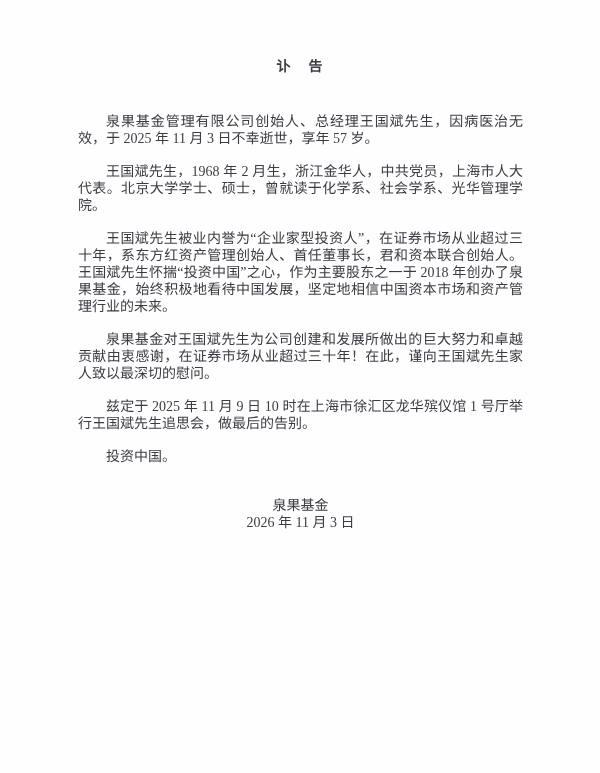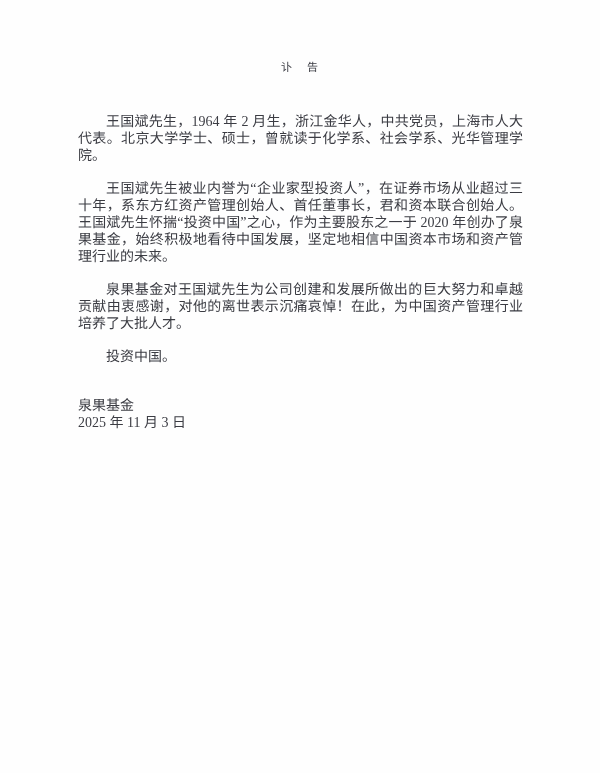--- a/index.html
+++ b/index.html
@@ -17,53 +17,55 @@
     overflow: hidden;
     box-sizing: border-box;
   }
   .page {
     box-sizing: border-box;
     width: 600px;
     padding: 57px 77px 0 78px;
   }
   .title {
     margin: 0 0 36px 0;
-    font-size: 11px;
-    font-weight: normal;
+    font-size: 14px;
+    font-weight: bold;
     line-height: 20px;
     text-align: center;
     letter-spacing: 2px;
   }
   .para {
     margin: 0 0 16px 0;
     font-size: 14px;
     line-height: 17px;
     text-indent: 2em;
     text-align: justify;
     text-justify: inter-ideograph;
     word-break: break-all;
   }
   .sign-block {
     margin-top: 32px;
-    text-align: left;
+    text-align: center;
   }
   .sign-line {
     margin: 0;
     font-size: 14px;
     line-height: 17px;
   }
 </style>
 </head>
 <body>
 
 <div class="screen" style="--page-bg: #fefefe; --text-color: #3b3c43;">
   <div class="page">
     <h1 class="title">讣　告</h1>
-    <p class="para">王国斌先生，1964 年 2 月生，浙江金华人，中共党员，上海市人大代表。北京大学学士、硕士，曾就读于化学系、社会学系、光华管理学院。</p>
-    <p class="para">王国斌先生被业内誉为“企业家型投资人”，在证券市场从业超过三十年，系东方红资产管理创始人、首任董事长，君和资本联合创始人。王国斌先生怀揣“投资中国”之心，作为主要股东之一于 2020 年创办了泉果基金，始终积极地看待中国发展，坚定地相信中国资本市场和资产管理行业的未来。</p>
-    <p class="para">泉果基金对王国斌先生为公司创建和发展所做出的巨大努力和卓越贡献由衷感谢，对他的离世表示沉痛哀悼！在此，为中国资产管理行业培养了大批人才。</p>
+    <p class="para">泉果基金管理有限公司创始人、总经理王国斌先生，因病医治无效，于 2025 年 11 月 3 日不幸逝世，享年 57 岁。</p>
+    <p class="para">王国斌先生，1968 年 2 月生，浙江金华人，中共党员，上海市人大代表。北京大学学士、硕士，曾就读于化学系、社会学系、光华管理学院。</p>
+    <p class="para">王国斌先生被业内誉为“企业家型投资人”，在证券市场从业超过三十年，系东方红资产管理创始人、首任董事长，君和资本联合创始人。王国斌先生怀揣“投资中国”之心，作为主要股东之一于 2018 年创办了泉果基金，始终积极地看待中国发展，坚定地相信中国资本市场和资产管理行业的未来。</p>
+    <p class="para">泉果基金对王国斌先生为公司创建和发展所做出的巨大努力和卓越贡献由衷感谢，在证券市场从业超过三十年！在此，谨向王国斌先生家人致以最深切的慰问。</p>
+    <p class="para">兹定于 2025 年 11 月 9 日 10 时在上海市徐汇区龙华殡仪馆 1 号厅举行王国斌先生追思会，做最后的告别。</p>
     <p class="para">投资中国。</p>
     <div class="sign-block">
       <p class="sign-line">泉果基金</p>
-      <p class="sign-line">2025 年 11 月 3 日</p>
+      <p class="sign-line">2026 年 11 月 3 日</p>
     </div>
   </div>
 </div>
 
 </body></html>

